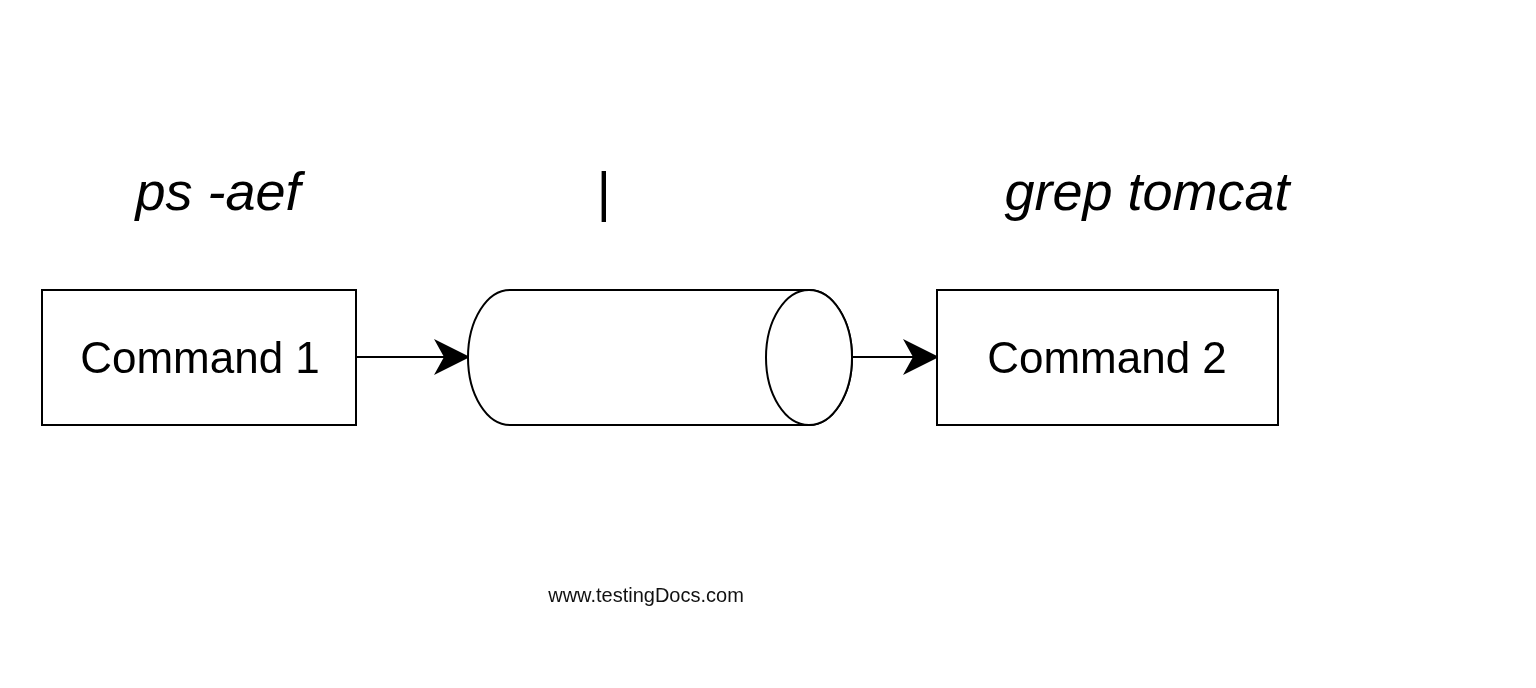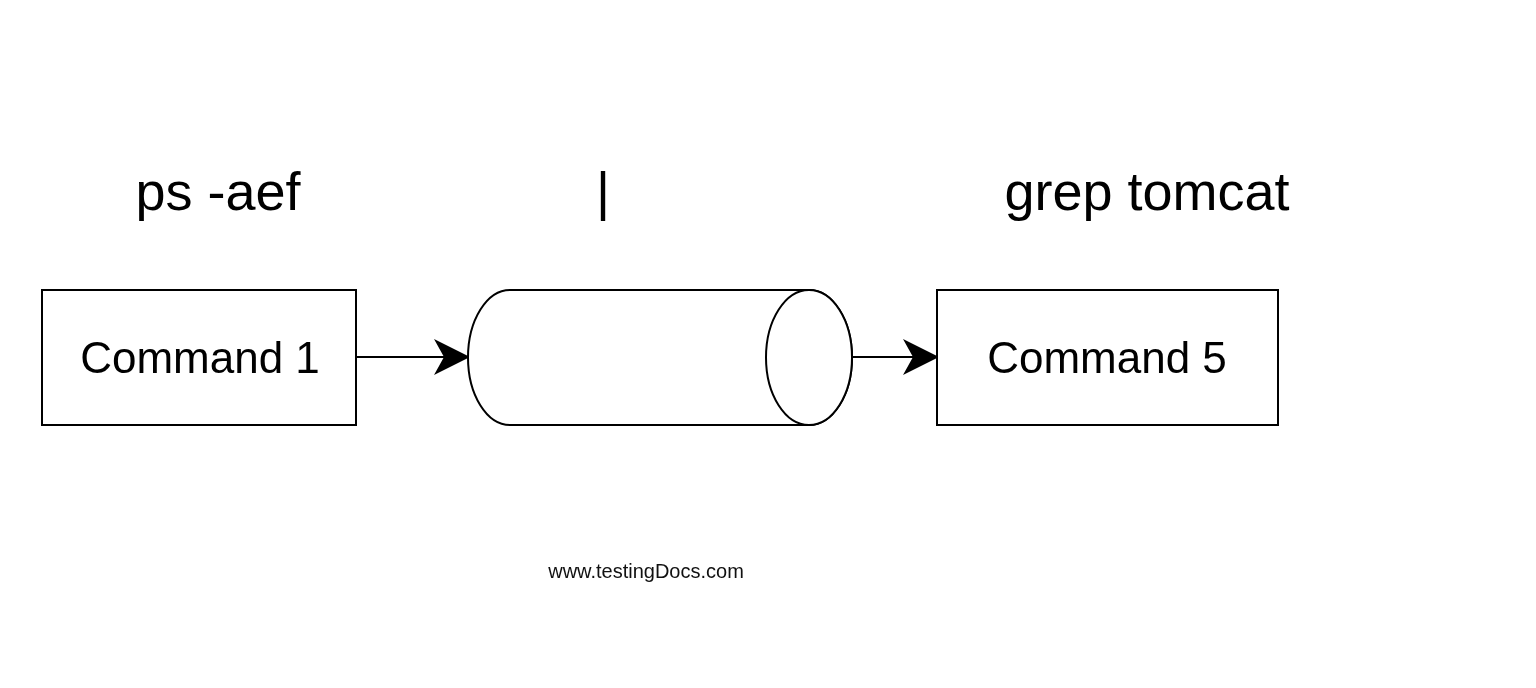--- a/index.html
+++ b/index.html
@@ -1,22 +1,22 @@
 <!DOCTYPE html>
 <html><head>
   <meta charset="utf-8">
   <style>
     html, body { margin: 0; padding: 0; background: #ffffff; }
     body { width: 1536px; height: 688px; position: relative; overflow: hidden;
            font-family: "Liberation Sans", sans-serif; color: #000; }
     .label-top { position: absolute; font-size: 54px; line-height: 1; white-space: nowrap;
-                 transform: translateX(-50%); top: 164px; }
+                 transform: translateX(-50%); top: 164px; font-style: italic; }
     .box-text { position: absolute; font-size: 44px; line-height: 1; white-space: nowrap;
                 transform: translate(-50%, -50%); top: 358px; }
-    .footer { position: absolute; font-size: 20px; top: 560px; left: 646px;
+    .footer { position: absolute; font-size: 20px; top: 584px; left: 646px;
               transform: translateX(-50%); white-space: nowrap; color: #111; }
     svg.diagram { position: absolute; left: 0; top: 0; }
   </style>
 </head>
 <body>
 
 <svg class="diagram" width="1536" height="688" viewBox="0 0 1536 688" xmlns="http://www.w3.org/2000/svg">
   <defs>
     <marker id="arrowhead" viewBox="0 0 36 36" refX="34" refY="18" markerWidth="36" markerHeight="36" markerUnits="userSpaceOnUse" orient="auto">
       <path d="M0,0 L36,18 L0,36 L10,18 Z" fill="#000"></path>
@@ -35,15 +35,15 @@
   <line x1="852" y1="357" x2="937" y2="357" stroke="#000" stroke-width="2" marker-end="url(#arrowhead)"></line>
 
   <rect x="937" y="290" width="341" height="135" fill="#fff" stroke="#000" stroke-width="2"></rect>
 </svg>
 
 <div class="label-top" style="left:218px;">ps -aef</div>
 <div class="label-top" style="left:603px;">|</div>
 <div class="label-top" style="left:1106px;margin-left:41px;">grep tomcat</div>
 
 <div class="box-text" style="left:200px;">Command 1</div>
-<div class="box-text" style="left:1107px;">Command 5</div>
+<div class="box-text" style="left:1107px;">Command 2</div>
 
 <div class="footer">www.testingDocs.com</div>
 
 </body></html>

